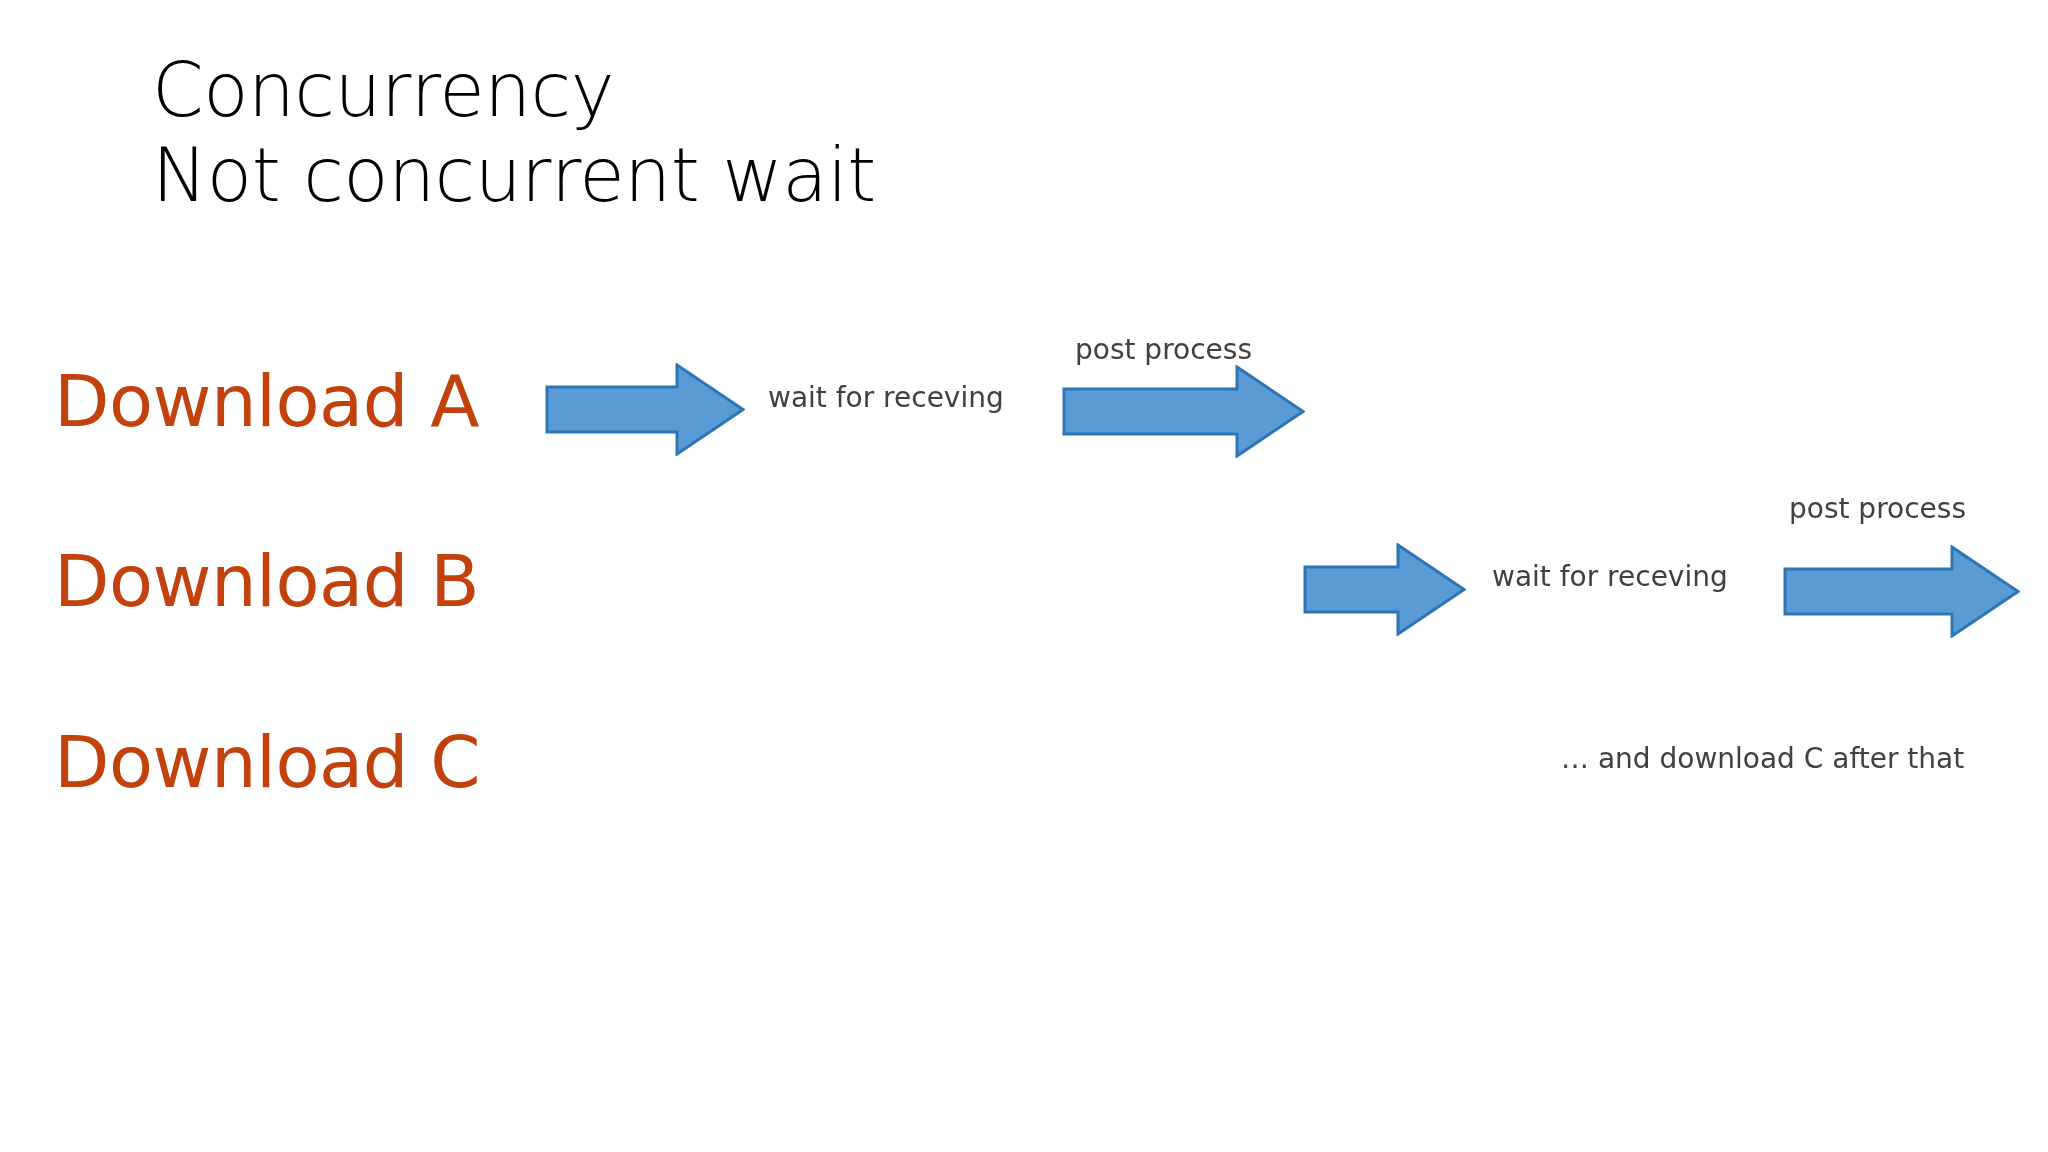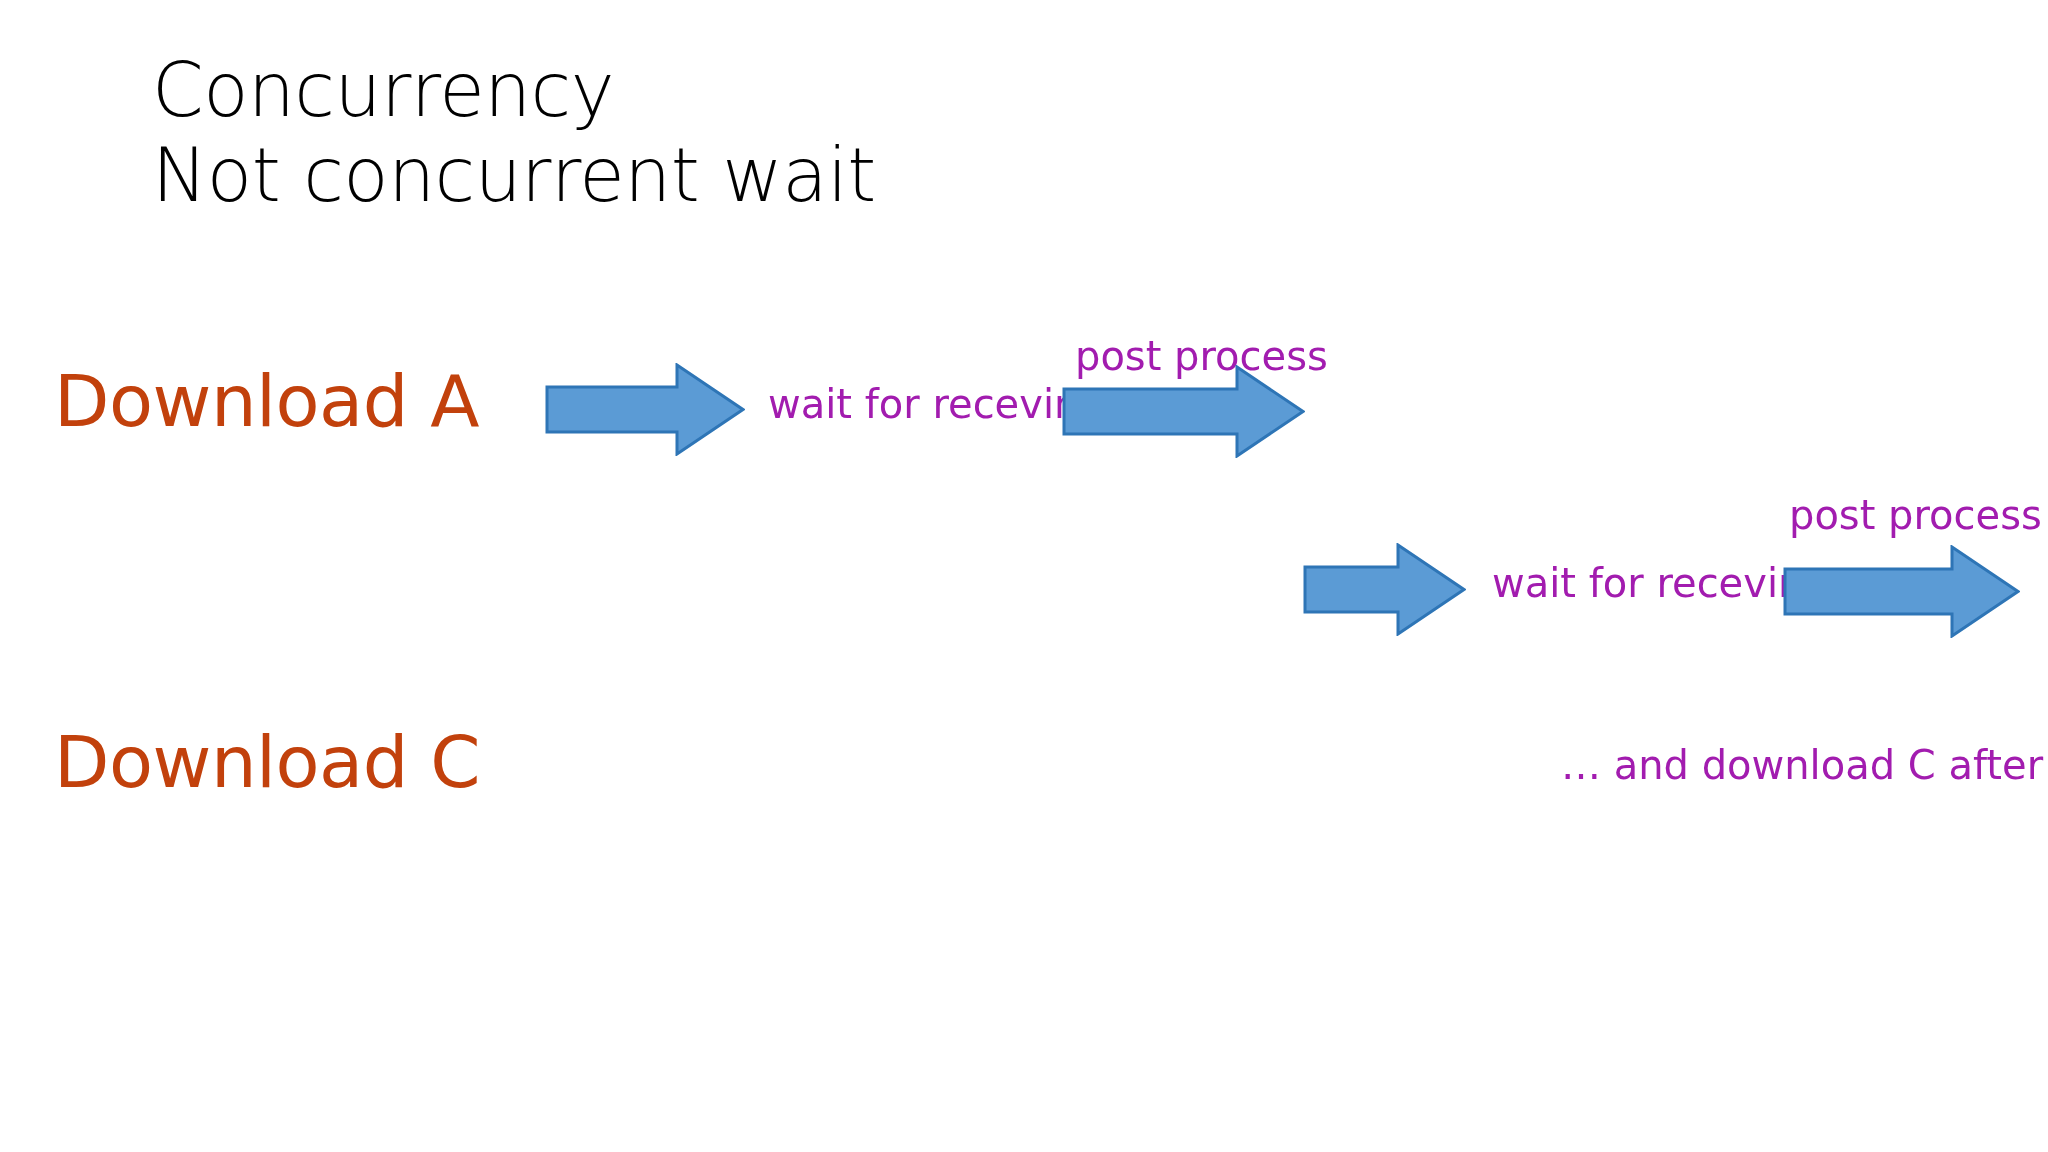--- a/index.html
+++ b/index.html
@@ -50,23 +50,23 @@
   }
   #label-a { left: 54px; top: 365px; }
   #label-b { left: 54px; top: 545px; }
   #label-c { left: 54px; top: 726px; }
 
   
   .caption {
     position: absolute;
     font-family: "DejaVu Sans", "Liberation Sans", sans-serif;
     font-weight: 400;
-    font-size: 40px;
+    font-size: 28px;
     line-height: 1;
-    color: #a21caf;
+    color: #404040;
     white-space: nowrap;
   }
   #wait-a      { left: 768px;  top: 384px; }
   #post-a      { left: 1075px; top: 336px; }
   #wait-b      { left: 1492px; top: 563px; }
   #post-b      { left: 1789px; top: 495px; }
   #note-c      { left: 1561px; top: 745px; }
 
   
   .arrow {
@@ -95,20 +95,21 @@
   </svg>
 
   <div class="caption" id="wait-a">wait for receving</div>
 
   <div class="caption" id="post-a">post process</div>
 
   <svg class="arrow" id="arrow-a2" width="243" height="93" viewBox="0 0 243 93">
     <polygon points="2,24 175,24 175,2 241,46.5 175,91 175,69 2,69" fill="#5B9BD5" stroke="#2E75B6" stroke-width="3" stroke-linejoin="miter"></polygon>
   </svg>
 
+  <div class="row-label" id="label-b">Download B</div>
 
   <svg class="arrow" id="arrow-b1" width="163" height="93" viewBox="0 0 163 93">
     <polygon points="2,24 95,24 95,2 161,46.5 95,91 95,69 2,69" fill="#5B9BD5" stroke="#2E75B6" stroke-width="3" stroke-linejoin="miter"></polygon>
   </svg>
 
   <div class="caption" id="wait-b">wait for receving</div>
 
   <div class="caption" id="post-b">post process</div>
 
   <svg class="arrow" id="arrow-b2" width="237" height="93" viewBox="0 0 237 93">

